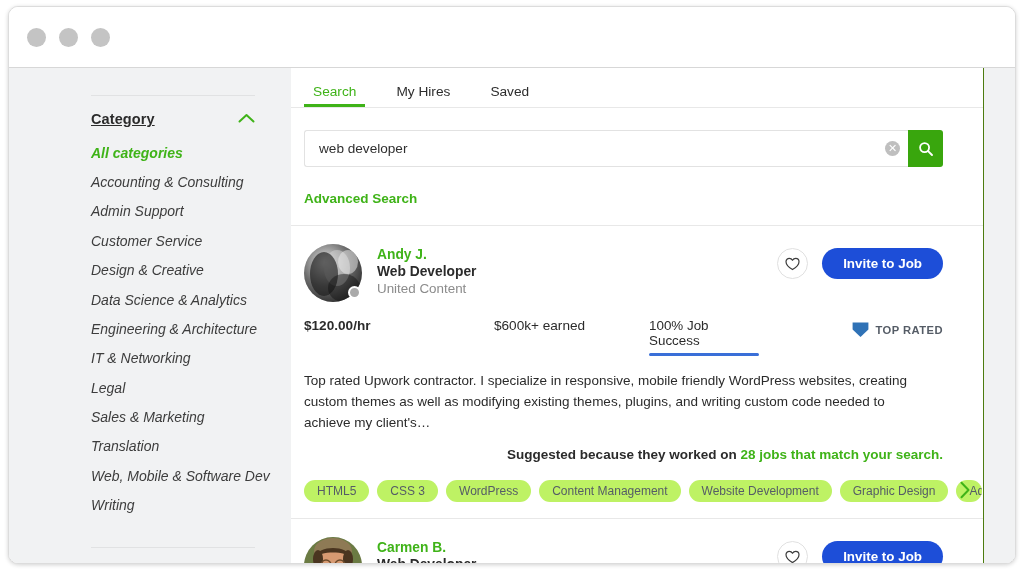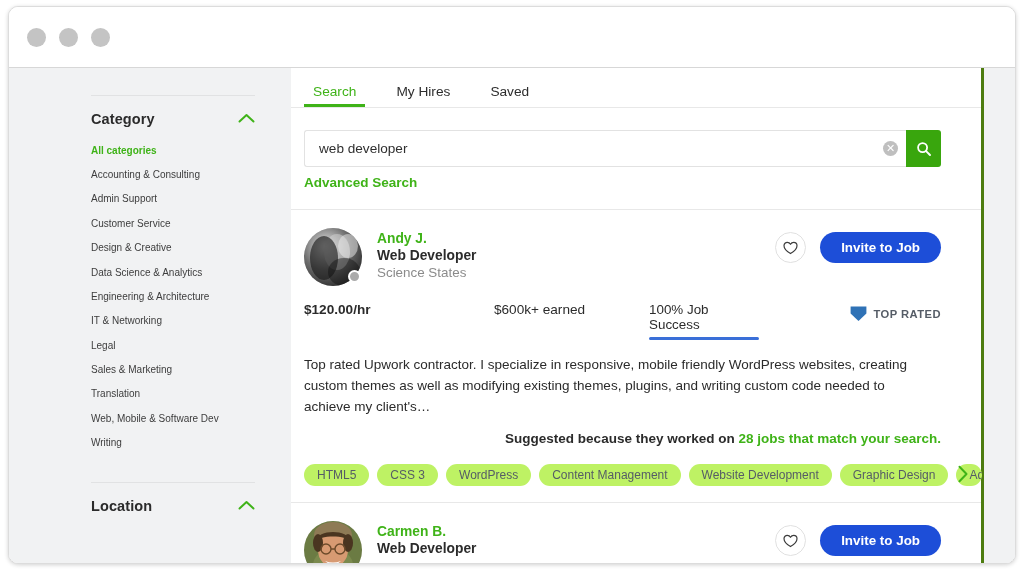--- a/index.html
+++ b/index.html
@@ -55,43 +55,45 @@
     height: 1px; background: #e1e2e3;
     margin: 27px 36px 0 82px;
   }
   .side-head {
     display: flex; align-items: center; justify-content: space-between;
     padding: 14px 0 4px 0;
   }
   .side-head-label {
     font-size: 14.5px; font-weight: bold; color: #2b2b2b;
     letter-spacing: .1px;
+    text-decoration: underline;
   }
   .chev-up { display:block; }
   .cat-list { list-style: none; padding-top: 6px; }
   .cat-list li {
-    font-size: 10px;
+    font-size: 14px;
     color: #3d3d3d;
     padding: 6.7px 0;
     cursor: pointer;
     white-space: nowrap;
+    font-style: italic;
   }
   .cat-list li.active { color: #3fb318; font-weight: bold; }
 
   
   .main-wrap {
     flex: 1;
     display: flex;
     background: #f1f2f3;
   }
   .main {
     width: 693px;
     background: #ffffff;
     flex: none;
-    border-right: 3px solid #4d7c0f;
+    border-right: 1px solid #4d7c0f;
   }
   .right-gutter { flex: 1; background: #f1f2f3; }
 
   .tabs {
     display: flex;
     align-items: flex-end;
     height: 40px;
     padding-left: 13px;
     border-bottom: 1px solid #e8e8e8;
   }
@@ -140,21 +142,21 @@
   }
   .search-btn {
     width: 35px;
     background: #39a60d;
     border-radius: 0 3px 3px 0;
     display: flex; align-items: center; justify-content: center;
     cursor: pointer; flex: none;
   }
   .adv-search {
     display: inline-block;
-    margin-top: 8px;
+    margin-top: 24px;
     font-size: 13.5px; font-weight: bold; color: #3fb318;
     cursor: pointer;
   }
 
   
   .card {
     padding: 18px 40px 16px 13px;
     border-bottom: 1px solid #e8e8e8;
     position: relative;
   }
@@ -337,21 +339,21 @@
                   <ellipse cx="20" cy="30" rx="14" ry="22" fill="#1c1c1c" opacity=".65"></ellipse>
                   <ellipse cx="40" cy="44" rx="16" ry="14" fill="#0f0f0f" opacity=".45"></ellipse>
                   <ellipse cx="44" cy="18" rx="10" ry="12" fill="#efefef" opacity=".5"></ellipse>
                 </svg>
               </div>
               <div class="status-dot"></div>
             </div>
             <div class="who">
               <div class="who-name">Andy J.</div>
               <div class="who-title">Web Developer</div>
-              <div class="who-loc">Science States</div>
+              <div class="who-loc">United Content</div>
             </div>
           </div>
 
           <div class="actions">
             <div class="heart-btn">
               <svg width="15" height="14" viewBox="0 0 15 14">
                 <path d="M7.5 12.6 C7.5 12.6 1 8.6 1 4.7 C1 2.6 2.6 1.3 4.3 1.3 C5.7 1.3 6.9 2.2 7.5 3.3 C8.1 2.2 9.3 1.3 10.7 1.3 C12.4 1.3 14 2.6 14 4.7 C14 8.6 7.5 12.6 7.5 12.6 Z" fill="none" stroke="#3d3d3d" stroke-width="1.2" stroke-linejoin="round"></path>
               </svg>
             </div>
             <button class="invite-btn">Invite to Job</button>

